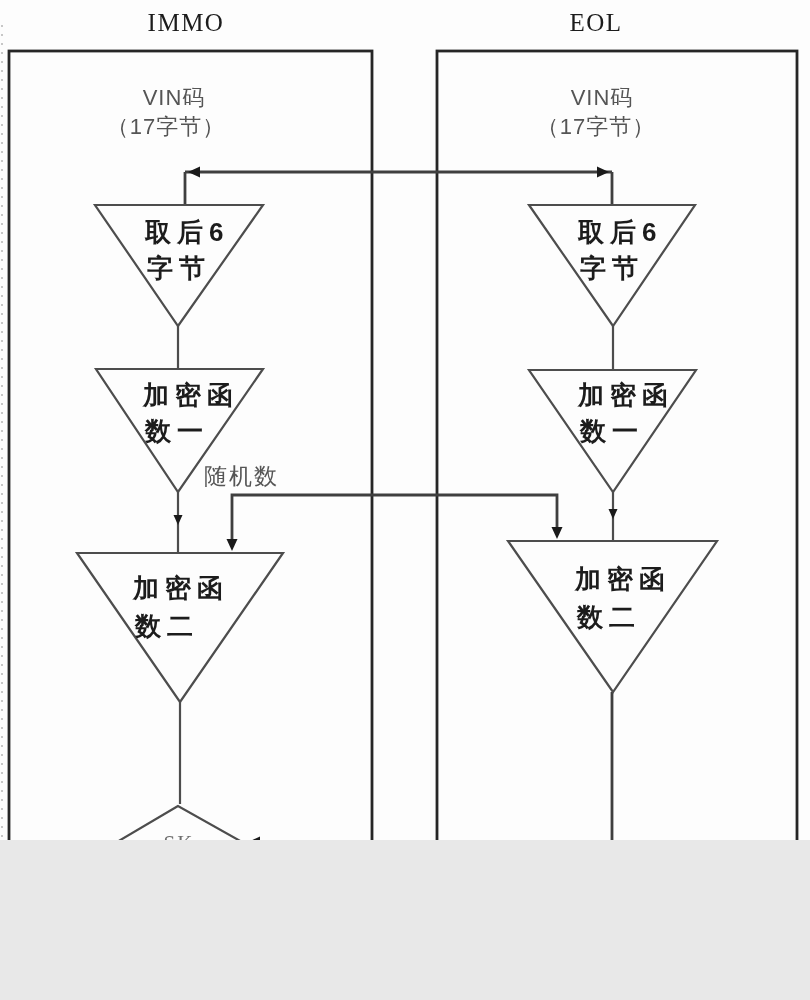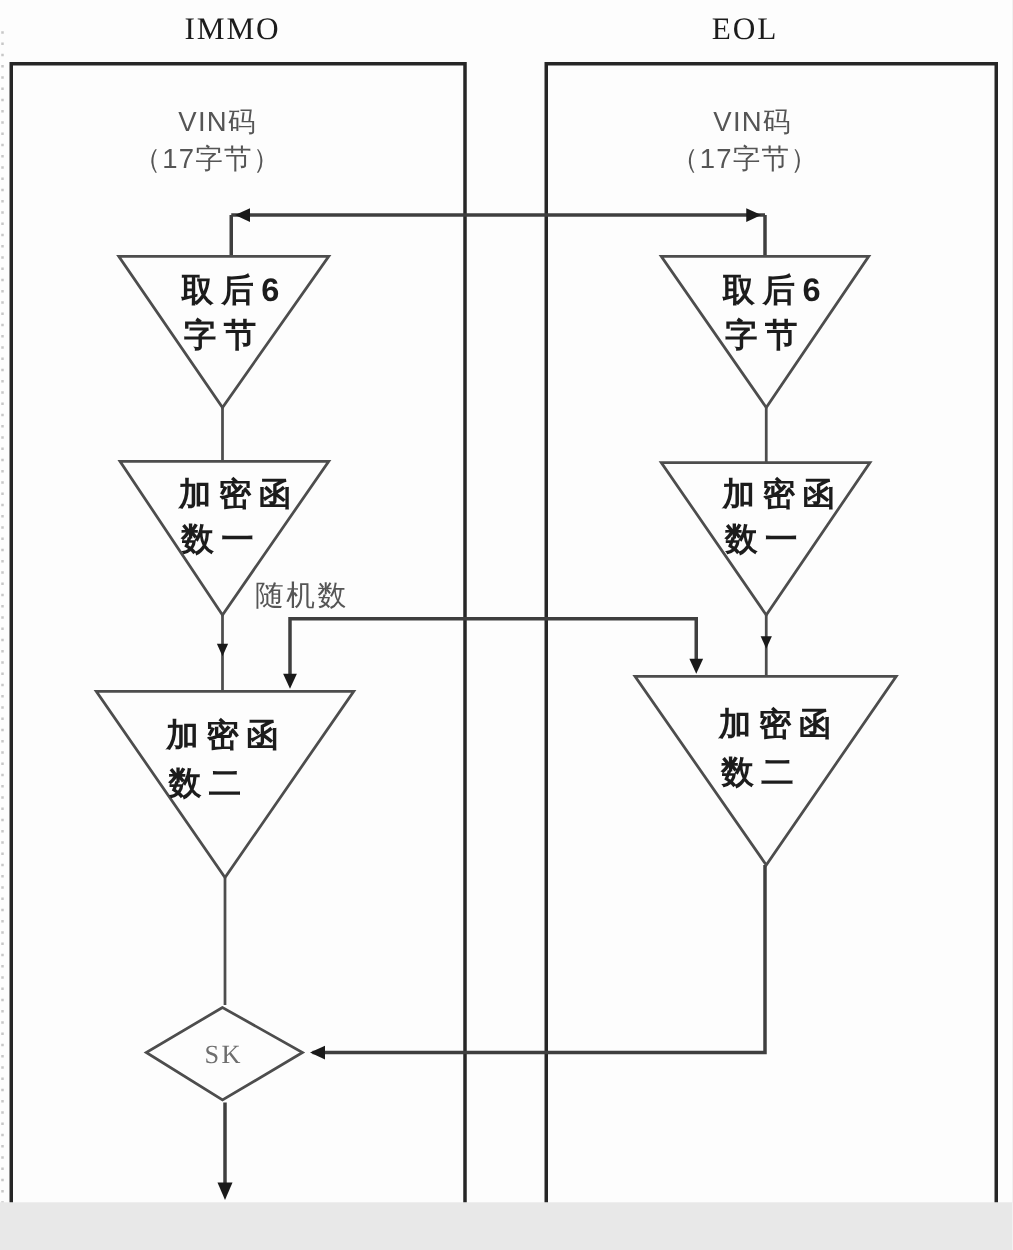--- a/index.html
+++ b/index.html
@@ -1,18 +1,18 @@
 <!DOCTYPE html>
 <html style="--paper: #fdfdfd; --ink: #1c1c1c; --line: #4d4d4d; --heavy: #3f3f3f; --box-line: #262626; --arrow: #1a1a1a; --muted: #555555; --sk: #6e6e6e;"><head>
 <meta charset="utf-8">
 <style>
   html,body{margin:0;padding:0;background:#e8e8e8;}
   .page{
     position:relative;
-    width:810px;height:962px;
+    width:810px;height:840px;
     background:var(--paper,#fdfdfd);
     overflow:hidden;
     font-family:"Liberation Sans",sans-serif;
   }
   svg{display:block;}
   text{font-family:"Liberation Sans",sans-serif;}
   .t-title{font-family:"Liberation Serif",serif;font-size:25px;letter-spacing:1.5px;fill:var(--ink);}
   .t-vin{font-size:22px;letter-spacing:1px;fill:var(--muted);text-anchor:middle;}
   .t-node{font-size:26px;letter-spacing:6px;font-weight:bold;fill:var(--ink);}
   .t-note{font-size:23px;letter-spacing:2px;fill:var(--muted);}

